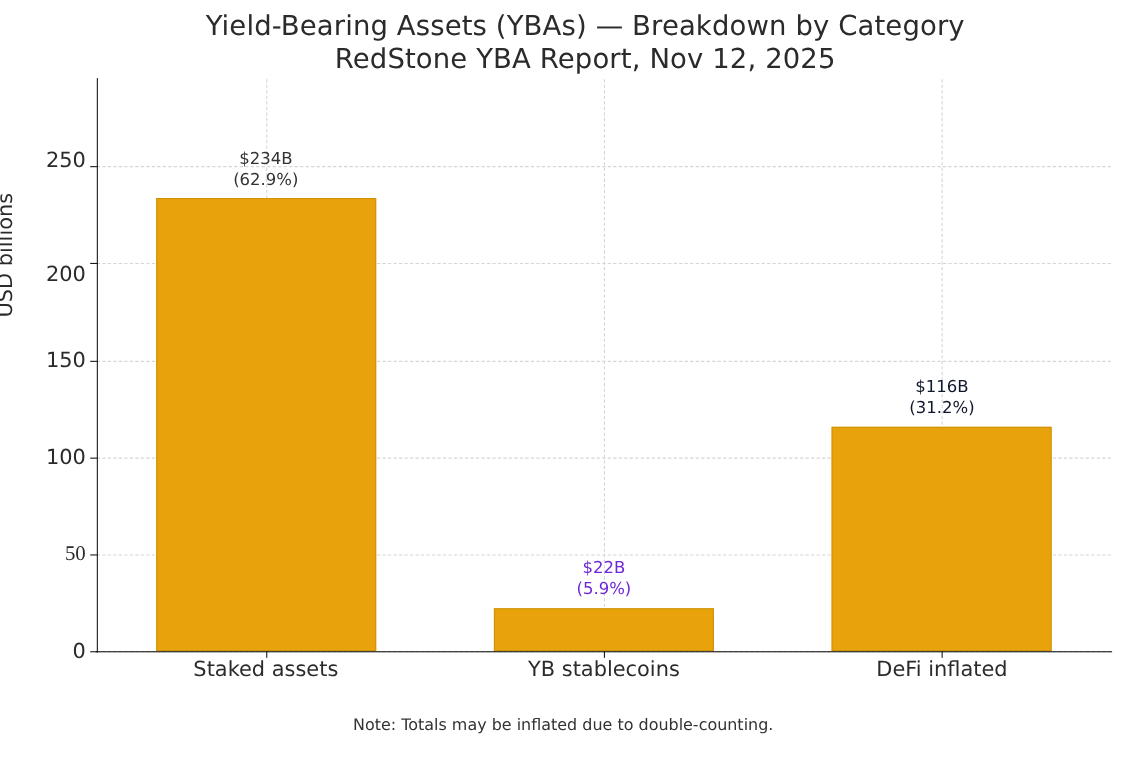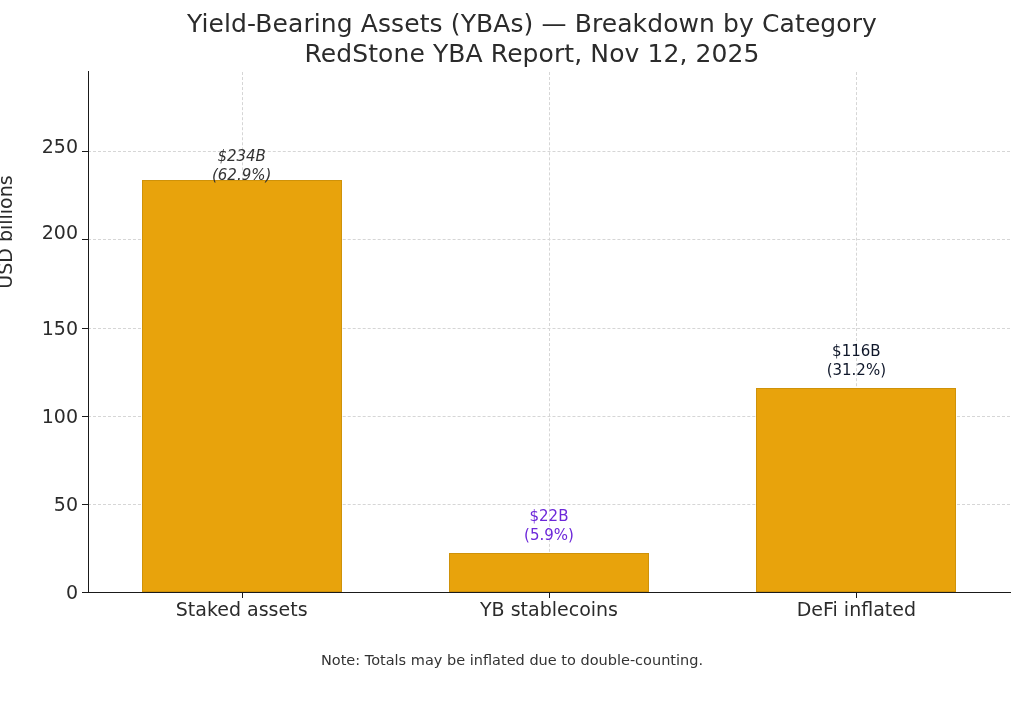--- a/index.html
+++ b/index.html
@@ -204,45 +204,45 @@
         <div class="bar" style="left: 361.117px; width: 199.767px; height: 38.7797px; background: rgb(232, 163, 12); border-color: rgb(207, 146, 9);"></div>
         <div class="bar" style="left: 668.45px; width: 199.767px; height: 204.475px; background: rgb(232, 163, 12); border-color: rgb(207, 146, 9);"></div>
       </div>
   </div>
 
   <div id="spine-left"></div>
   <div id="spine-bottom"></div>
 
   <div id="ytick-area">
       <div class="ytick-label" style="top: 592px;">0</div>
-      <div class="ytick-label" style="top: 503.864px;">50</div>
+      <div class="ytick-label" style="top: 503.864px; font-family: Liberation Serif, serif;">50</div>
       <div class="ytick-label" style="top: 415.729px;">100</div>
       <div class="ytick-label" style="top: 327.593px;">150</div>
-      <div class="ytick-label" style="top: 232px;">200</div>
+      <div class="ytick-label" style="top: 249px;">200</div>
       <div class="ytick-label" style="top: 146px;">250</div>
     </div>
   <div id="ytick-marks">
       <div class="ytick-mark" style="top: 592px;"></div>
       <div class="ytick-mark" style="top: 503.864px;"></div>
       <div class="ytick-mark" style="top: 415.729px;"></div>
       <div class="ytick-mark" style="top: 327.593px;"></div>
       <div class="ytick-mark" style="top: 239.458px;"></div>
       <div class="ytick-mark" style="top: 151.322px;"></div>
     </div>
   <div id="xtick-area">
       <div class="xtick-label" style="left: 241.667px;">Staked assets</div>
       <div class="xtick-mark" style="left: 241.667px;"></div>
       <div class="xtick-label" style="left: 549px;">YB stablecoins</div>
       <div class="xtick-mark" style="left: 549px;"></div>
       <div class="xtick-label" style="left: 856.333px;">DeFi inflated</div>
       <div class="xtick-mark" style="left: 856.333px;"></div>
     </div>
 
   <div id="annotations">
-      <div class="bar-annot" style="left: 241.667px; top: 147px; color: rgb(51, 51, 51); font-style: italic;">
+      <div class="bar-annot" style="left: 241.667px; top: 135px; color: rgb(51, 51, 51);">
         <div>$234B</div>
         <div>(62.9%)</div>
       </div>
       <div class="bar-annot" style="left: 549px; top: 507.22px; color: #6d28d9;">
         <div>$22B</div>
         <div>(5.9%)</div>
       </div>
       <div class="bar-annot" style="left: 856.333px; top: 341.525px; color: #0f172a;">
         <div>$116B</div>
         <div>(31.2%)</div>

